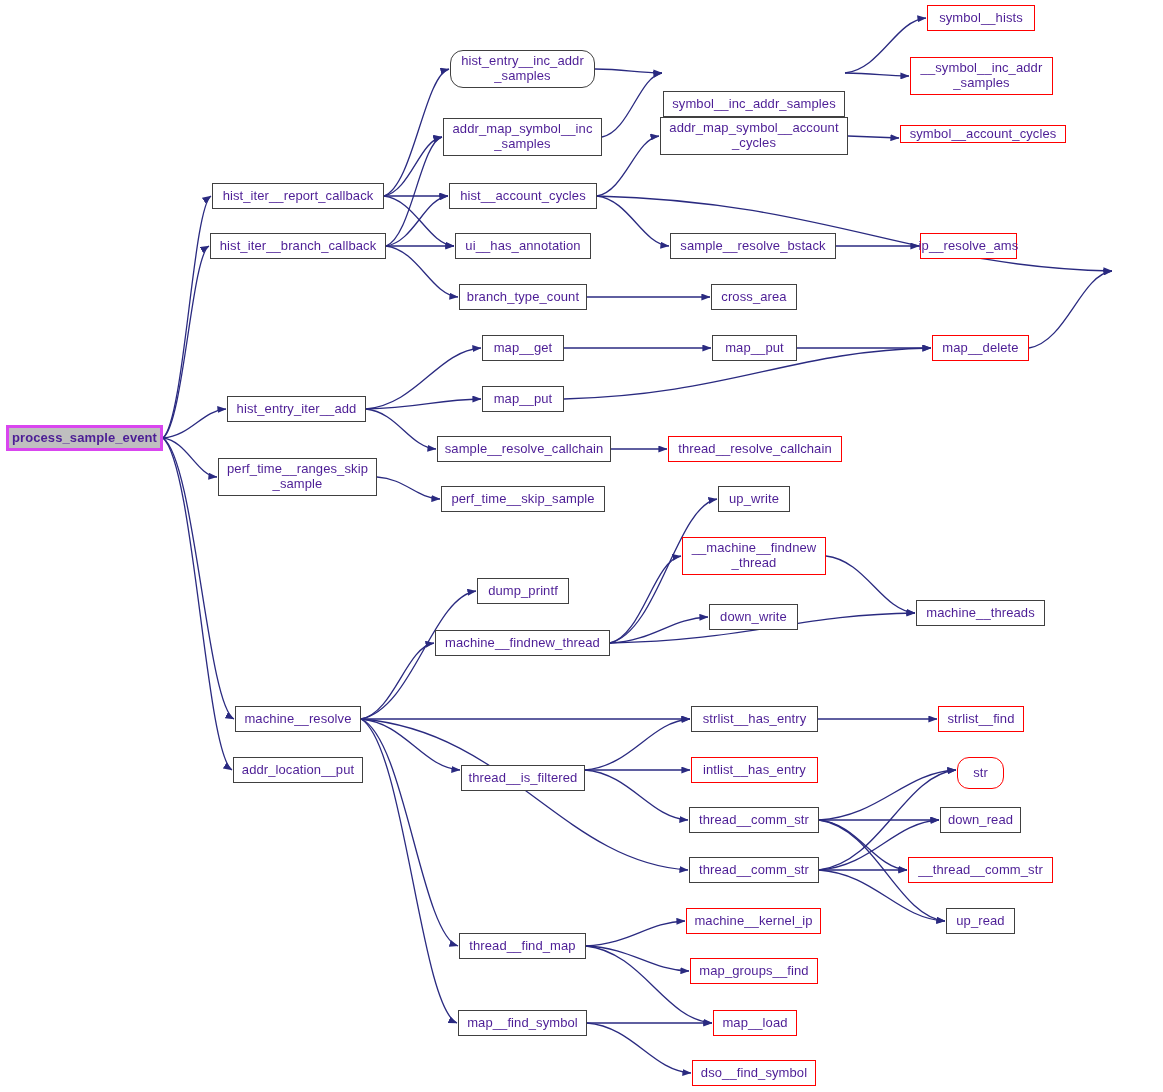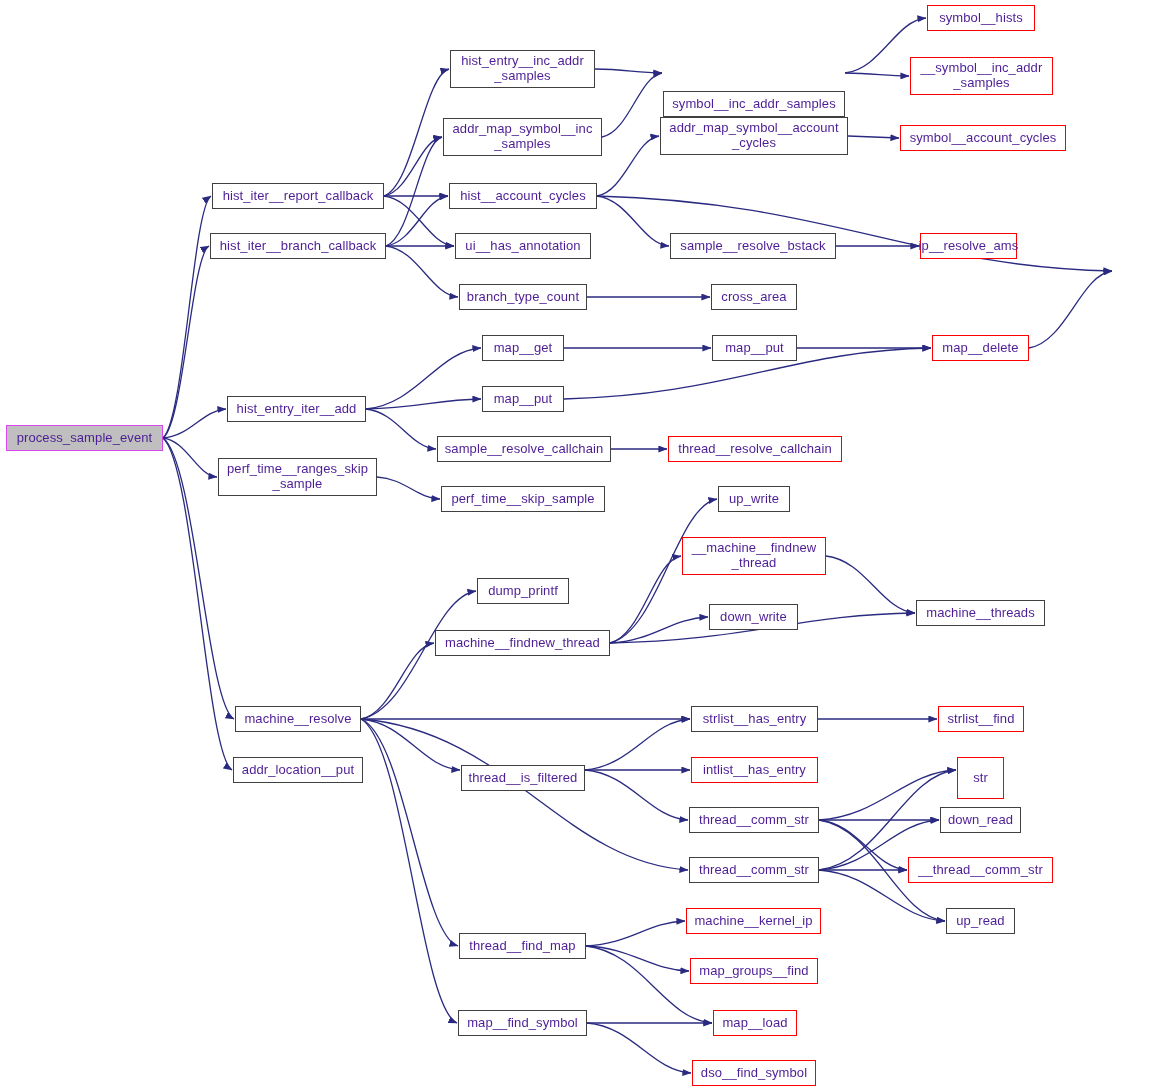--- a/index.html
+++ b/index.html
@@ -4,21 +4,21 @@
 <style>
   html,body{margin:0;padding:0;background:#ffffff;}
   #canvas{position:relative;width:1163px;height:1092px;background:#ffffff;
           font-family:"Liberation Sans", sans-serif;overflow:hidden;}
   svg#edges{position:absolute;left:0;top:0;width:1163px;height:1092px;pointer-events:none;}
   .node{position:absolute;box-sizing:border-box;display:flex;align-items:center;
         justify-content:center;text-align:center;background:#ffffff;
         border:1px solid #404040;color:#4c1d95;line-height:1.12;
         font-size:13px;letter-spacing:0.1px;white-space:pre-line;}
   .node.red{border:1px solid #ff0000;}
-  .node.cur{background:#bfbfbf;border:1px solid #d946ef;}
+  .node.cur{background:#bfbfbf;border:3px solid #d946ef;font-weight:bold;}
 </style>
 </head>
 <body>
 
 <div id="canvas">
   <svg id="edges">
     <defs>
       <marker id="ah" markerWidth="9" markerHeight="7" refX="8.6" refY="3.5" orient="auto" markerUnits="userSpaceOnUse">
         <polygon points="0 0, 9 3.5, 0 7" fill="#2a2a80"></polygon>
       </marker>
@@ -90,21 +90,21 @@
   </svg>
   <div id="node-layer">
       <div class="node cur" style="left: 6px; top: 425px; width: 157px; height: 26px;">process_sample_event</div>
       <div class="node" style="left: 212px; top: 183px; width: 172px; height: 26px;">hist_iter__report_callback</div>
       <div class="node" style="left: 210px; top: 233px; width: 176px; height: 26px;">hist_iter__branch_callback</div>
       <div class="node" style="left: 227px; top: 396px; width: 139px; height: 26px;">hist_entry_iter__add</div>
       <div class="node" style="left: 218px; top: 458px; width: 159px; height: 38px;">perf_time__ranges_skip
 _sample</div>
       <div class="node" style="left: 235px; top: 706px; width: 126px; height: 26px;">machine__resolve</div>
       <div class="node" style="left: 233px; top: 757px; width: 130px; height: 26px;">addr_location__put</div>
-      <div class="node" style="left: 450px; top: 50px; width: 145px; height: 38px;">hist_entry__inc_addr
+      <div class="node" style="left: 450px; top: 50px; width: 145px; height: 38px; border-radius: 13px;">hist_entry__inc_addr
 _samples</div>
       <div class="node" style="left: 443px; top: 118px; width: 159px; height: 38px;">addr_map_symbol__inc
 _samples</div>
       <div class="node" style="left: 449px; top: 183px; width: 148px; height: 26px;">hist__account_cycles</div>
       <div class="node" style="left: 455px; top: 233px; width: 136px; height: 26px;">ui__has_annotation</div>
       <div class="node" style="left: 459px; top: 284px; width: 128px; height: 26px;">branch_type_count</div>
       <div class="node" style="left: 482px; top: 335px; width: 82px; height: 26px;">map__get</div>
       <div class="node" style="left: 482px; top: 386px; width: 82px; height: 26px;">map__put</div>
       <div class="node" style="left: 437px; top: 436px; width: 174px; height: 26px;">sample__resolve_callchain</div>
       <div class="node" style="left: 441px; top: 486px; width: 164px; height: 26px;">perf_time__skip_sample</div>
@@ -129,23 +129,23 @@
       <div class="node red" style="left: 691px; top: 757px; width: 127px; height: 26px;">intlist__has_entry</div>
       <div class="node" style="left: 689px; top: 807px; width: 130px; height: 26px;">thread__comm_str</div>
       <div class="node" style="left: 689px; top: 857px; width: 130px; height: 26px;">thread__comm_str</div>
       <div class="node red" style="left: 686px; top: 908px; width: 135px; height: 26px;">machine__kernel_ip</div>
       <div class="node red" style="left: 690px; top: 958px; width: 128px; height: 26px;">map_groups__find</div>
       <div class="node red" style="left: 713px; top: 1010px; width: 84px; height: 26px;">map__load</div>
       <div class="node red" style="left: 692px; top: 1060px; width: 124px; height: 26px;">dso__find_symbol</div>
       <div class="node red" style="left: 927px; top: 5px; width: 108px; height: 26px;">symbol__hists</div>
       <div class="node red" style="left: 910px; top: 57px; width: 143px; height: 38px;">__symbol__inc_addr
 _samples</div>
-      <div class="node red" style="left: 900px; top: 125px; width: 166px; height: 26px;">symbol__account_cycles</div>
+      <div class="node red" style="left: 900px; top: 125px; width: 166px; height: 18px;">symbol__account_cycles</div>
       <div class="node red" style="left: 920px; top: 233px; width: 97px; height: 26px;">ip__resolve_ams</div>
       <div class="node red" style="left: 932px; top: 335px; width: 97px; height: 26px;">map__delete</div>
       <div class="node" style="left: 1178px; top: 258px; width: 63px; height: 26px;">free</div>
       <div class="node red" style="left: 938px; top: 706px; width: 86px; height: 26px;">strlist__find</div>
-      <div class="node red" style="left: 957px; top: 757px; width: 47px; height: 42px;">str</div>
+      <div class="node red" style="left: 957px; top: 757px; width: 47px; height: 32px; border-radius: 12px;">str</div>
       <div class="node" style="left: 940px; top: 807px; width: 81px; height: 26px;">down_read</div>
       <div class="node red" style="left: 908px; top: 857px; width: 145px; height: 26px;">__thread__comm_str</div>
       <div class="node" style="left: 946px; top: 908px; width: 69px; height: 26px;">up_read</div>
     </div>
 </div>
 
 </body></html>

